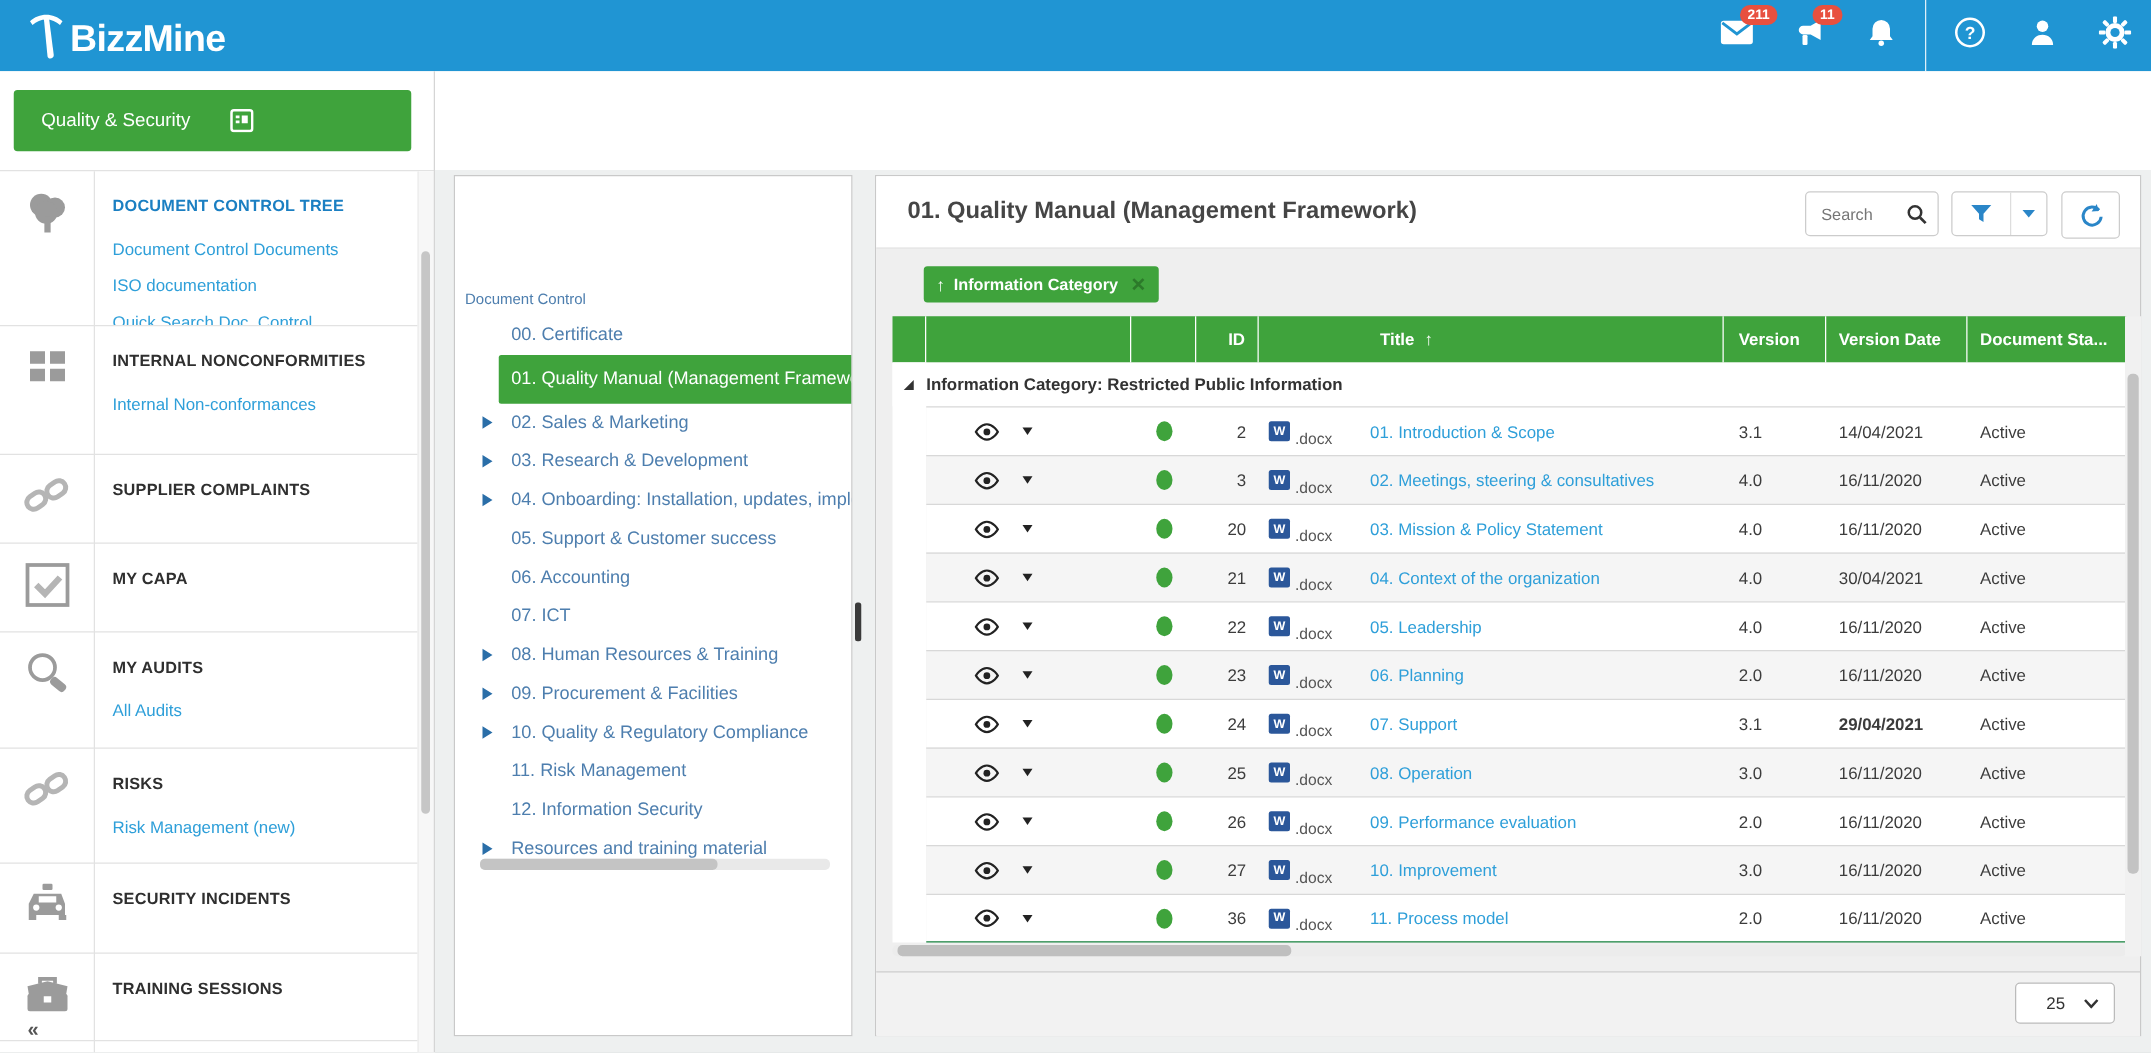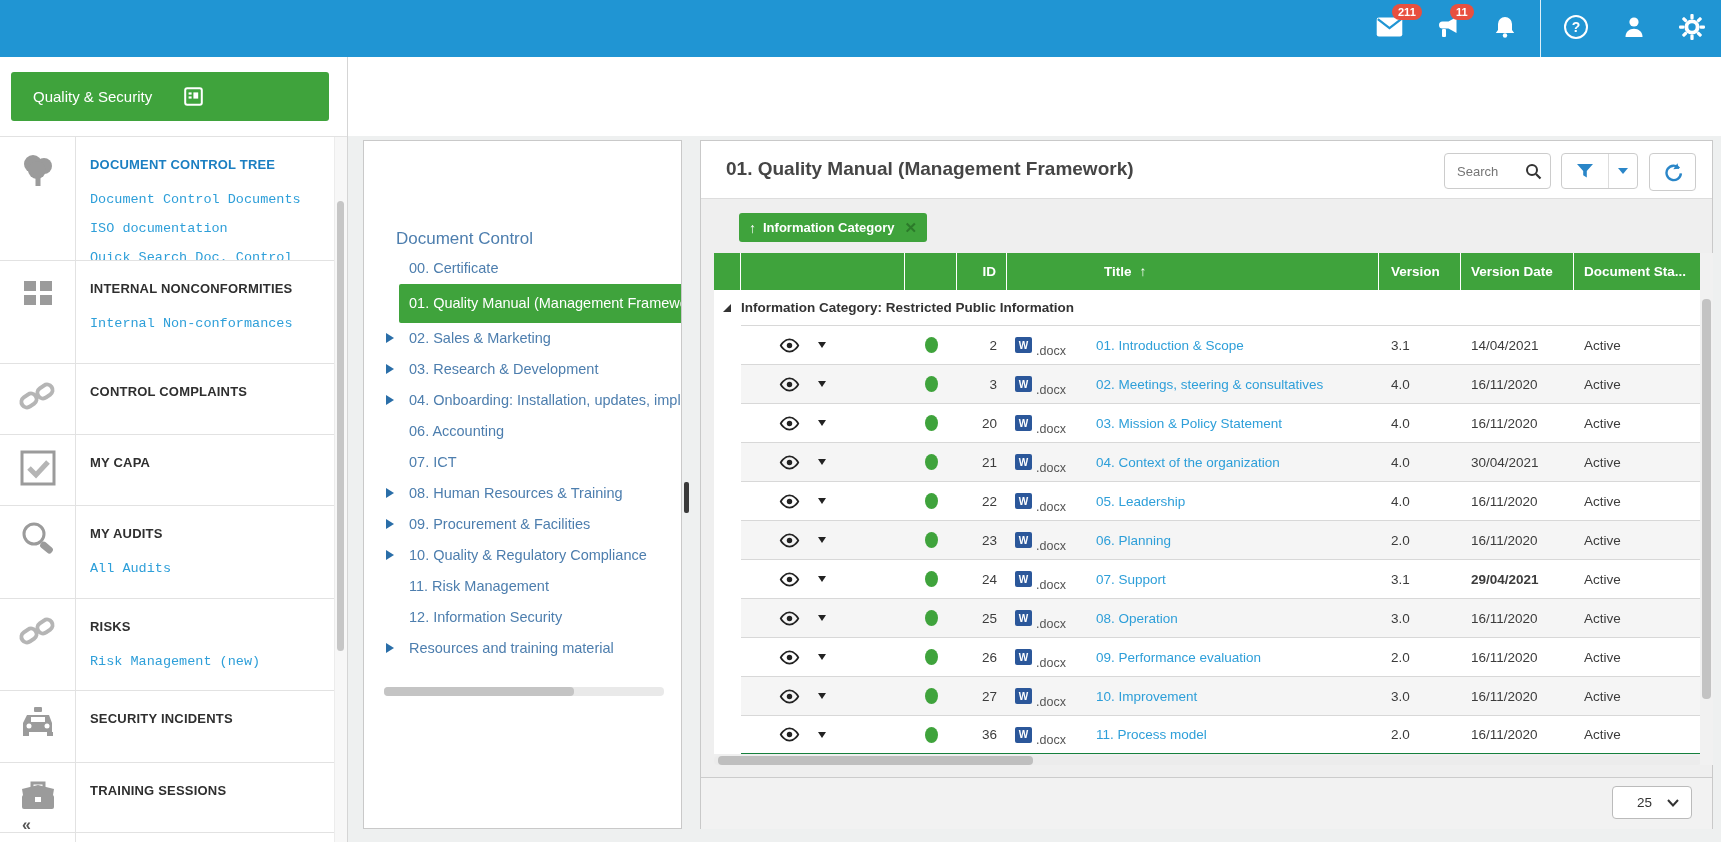--- a/index.html
+++ b/index.html
@@ -25,32 +25,32 @@
   .sidebar-rborder{position:absolute;left:347px;top:57px;width:1px;height:785px;background:#d5d5d5;}
   .sidebar-vline{position:absolute;left:75px;top:0;width:1px;height:706px;background:#e2e2e2;}
   .sb-track{position:absolute;left:334px;top:0;width:13px;height:706px;background:#f7f7f7;border-left:1px solid #ececec;}
   .sb-thumb{position:absolute;left:337px;top:64px;width:7px;height:450px;background:#c6c6c6;border-radius:4px;cursor:pointer;}
   .sb-section{position:relative;border-bottom:1px solid #e2e2e2;display:flex;box-sizing:border-box;}
   .sb-icon-cell{width:75px;flex:0 0 75px;display:flex;justify-content:center;padding-top:14px;}
   .sb-content{flex:1;padding:18px 10px 0 15px;overflow:hidden;}
   .sb-heading{font-size:13px;font-weight:bold;color:#2f2f2f;letter-spacing:.2px;line-height:20px;cursor:pointer;white-space:nowrap;}
   .sb-heading.active{color:#1b7fc2;}
   .sb-links{margin-top:10px;}
-  .sb-link{font-size:13.5px;color:#2e9fd9;line-height:29px;cursor:pointer;white-space:nowrap;font-family:Liberation Mono, monospace;}
+  .sb-link{font-size:13.5px;color:#2e9fd9;line-height:29px;cursor:pointer;white-space:nowrap;}
   .collapse{position:absolute;left:22px;top:679px;font-size:16px;font-weight:bold;color:#555;cursor:pointer;}
   
   .sb-section:nth-child(1){height:124px}.sb-section:nth-child(2){height:103px}
   .sb-section:nth-child(3){height:71px}.sb-section:nth-child(4){height:71px}
   .sb-section:nth-child(5){height:93px}.sb-section:nth-child(6){height:92px}
   .sb-section:nth-child(7){height:72px}.sb-section:nth-child(8){height:70px}
 
   
   .tree-card{position:absolute;left:363px;top:140px;width:319px;height:689px;background:#fff;border:1px solid #c9c9c9;box-sizing:border-box;overflow:hidden;}
   .tree-content{position:absolute;left:0;top:0;right:0;bottom:0;padding-top:84px;}
-  .tree-root{padding-left:32px;font-size:17px;color:#4d7eae;line-height:28px;cursor:pointer;white-space:nowrap;}
+  .tree-root{padding-left:8px;font-size:12px;color:#4d7eae;line-height:28px;cursor:pointer;white-space:nowrap;}
   .tree-item{position:relative;padding-left:45px;font-size:14.5px;color:#4d7eae;line-height:31px;cursor:pointer;white-space:nowrap;}
   .tree-arrow{position:absolute;left:22px;top:10px;width:0;height:0;border-left:8px solid #2a6ea8;border-top:5.5px solid transparent;border-bottom:5.5px solid transparent;cursor:pointer;}
   .tree-sel{display:inline-block;margin-left:-10px;padding:4px 10px;background:#3fa33c;color:#fff;border-radius:2px;}
   .tree-htrack{position:absolute;left:20px;bottom:132px;width:280px;height:9px;background:#e9e9e9;border-radius:4px;}
   .tree-hthumb{position:absolute;left:0;top:0;width:190px;height:9px;background:#c4c4c4;border-radius:4px;cursor:pointer;}
   .grip{position:absolute;left:684px;top:482px;width:5px;height:31px;background:#3a3a3a;border-radius:2px;cursor:col-resize;}
 
   
   .table-card{position:absolute;left:700px;top:140px;width:1013px;height:689px;background:#fff;border:1px solid #c9c9c9;box-sizing:border-box;}
   .tc-titlebar{position:absolute;left:0;top:0;width:100%;height:58px;background:#fff;border-bottom:1px solid #ddd;box-sizing:border-box;}
@@ -96,20 +96,29 @@
   .vscroll-thumb{position:absolute;left:2px;top:46px;width:9px;height:400px;background:#c3c3c3;border-radius:4px;cursor:pointer;}
   .tc-footer{position:absolute;left:0;top:636px;width:100%;height:52px;background:#f2f2f2;border-top:1px solid #ccc;box-sizing:border-box;}
   .page-size{position:absolute;right:20px;top:8px;width:80px;height:33px;background:#fff;border:1px solid #bbb;border-radius:4px;display:flex;align-items:center;justify-content:space-between;padding:0 12px 0 24px;box-sizing:border-box;font-size:13.5px;color:#333;cursor:pointer;}
 </style>
 </head>
 <body>
 
 <div id="stage">
 
   <div class="topbar">
+    <div class="brand">
+      <span>
+        <svg width="30" height="42" viewBox="0 0 30 42">
+          <path d="M2 9 C9 2 21 2 28 9 L26 12 C20 6 10 6 4 12 Z" fill="#fff"></path>
+          <path d="M13 6 L17 5 L21 36 C21.3 39 16.5 40 16 37 Z" fill="#fff"></path>
+        </svg>
+      </span>
+      <span class="brand-text">BizzMine</span>
+    </div>
     <div class="top-icons">
       <div id="top-left-icons" style="display:flex">
           <div class="icon-btn">
             <span><svg width="27" height="20" viewBox="0 0 24 18">
                 <rect x="0.5" y="0.5" width="23" height="17" rx="2" fill="#fff"></rect>
                 <path d="M1.5 2l10.5 8L22.5 2" stroke="#2095d3" stroke-width="2" fill="none"></path>
               </svg></span>
             <span class="badge">211</span>
           </div>
           <div class="icon-btn">
@@ -220,21 +229,21 @@
         <div class="sb-section">
           <div class="sb-icon-cell">
             <span><svg width="40" height="36" viewBox="0 0 40 36">
                 <g fill="none" stroke="#b5b5b5" stroke-width="4">
                   <rect x="3" y="17" width="16" height="11" rx="5.5" transform="rotate(-35 11 22.5)"></rect>
                   <rect x="19" y="8" width="16" height="11" rx="5.5" transform="rotate(-35 27 13.5)"></rect>
                 </g>
               </svg></span>
           </div>
           <div class="sb-content">
-            <div class="sb-heading">CONTROL COMPLAINTS</div>
+            <div class="sb-heading">SUPPLIER COMPLAINTS</div>
           </div>
         </div>
         <div class="sb-section">
           <div class="sb-icon-cell">
             <span><svg width="38" height="38" viewBox="0 0 38 38">
                 <rect x="3" y="3" width="32" height="32" fill="none" stroke="#9b9b9b" stroke-width="3"></rect>
                 <path d="M10 19l7 7 12-13" fill="none" stroke="#b5b5b5" stroke-width="5"></path>
               </svg></span>
           </div>
           <div class="sb-content">
@@ -314,20 +323,21 @@
 
   <div class="tree-card">
     <div class="tree-content">
       <div class="tree-root">Document Control</div>
       <div id="tree-items">
           <div class="tree-item"><span>00. Certificate</span></div>
           <div class="tree-item"><span class="tree-sel">01. Quality Manual (Management Framework)</span></div>
           <div class="tree-item"><span class="tree-arrow"></span><span>02. Sales &amp; Marketing</span></div>
           <div class="tree-item"><span class="tree-arrow"></span><span>03. Research &amp; Development</span></div>
           <div class="tree-item"><span class="tree-arrow"></span><span>04. Onboarding: Installation, updates, implem</span></div>
+          <div class="tree-item"><span>05. Support &amp; Customer success</span></div>
           <div class="tree-item"><span>06. Accounting</span></div>
           <div class="tree-item"><span>07. ICT</span></div>
           <div class="tree-item"><span class="tree-arrow"></span><span>08. Human Resources &amp; Training</span></div>
           <div class="tree-item"><span class="tree-arrow"></span><span>09. Procurement &amp; Facilities</span></div>
           <div class="tree-item"><span class="tree-arrow"></span><span>10. Quality &amp; Regulatory Compliance</span></div>
           <div class="tree-item"><span>11. Risk Management</span></div>
           <div class="tree-item"><span>12. Information Security</span></div>
           <div class="tree-item"><span class="tree-arrow"></span><span>Resources and training material</span></div>
         </div>
     </div>

